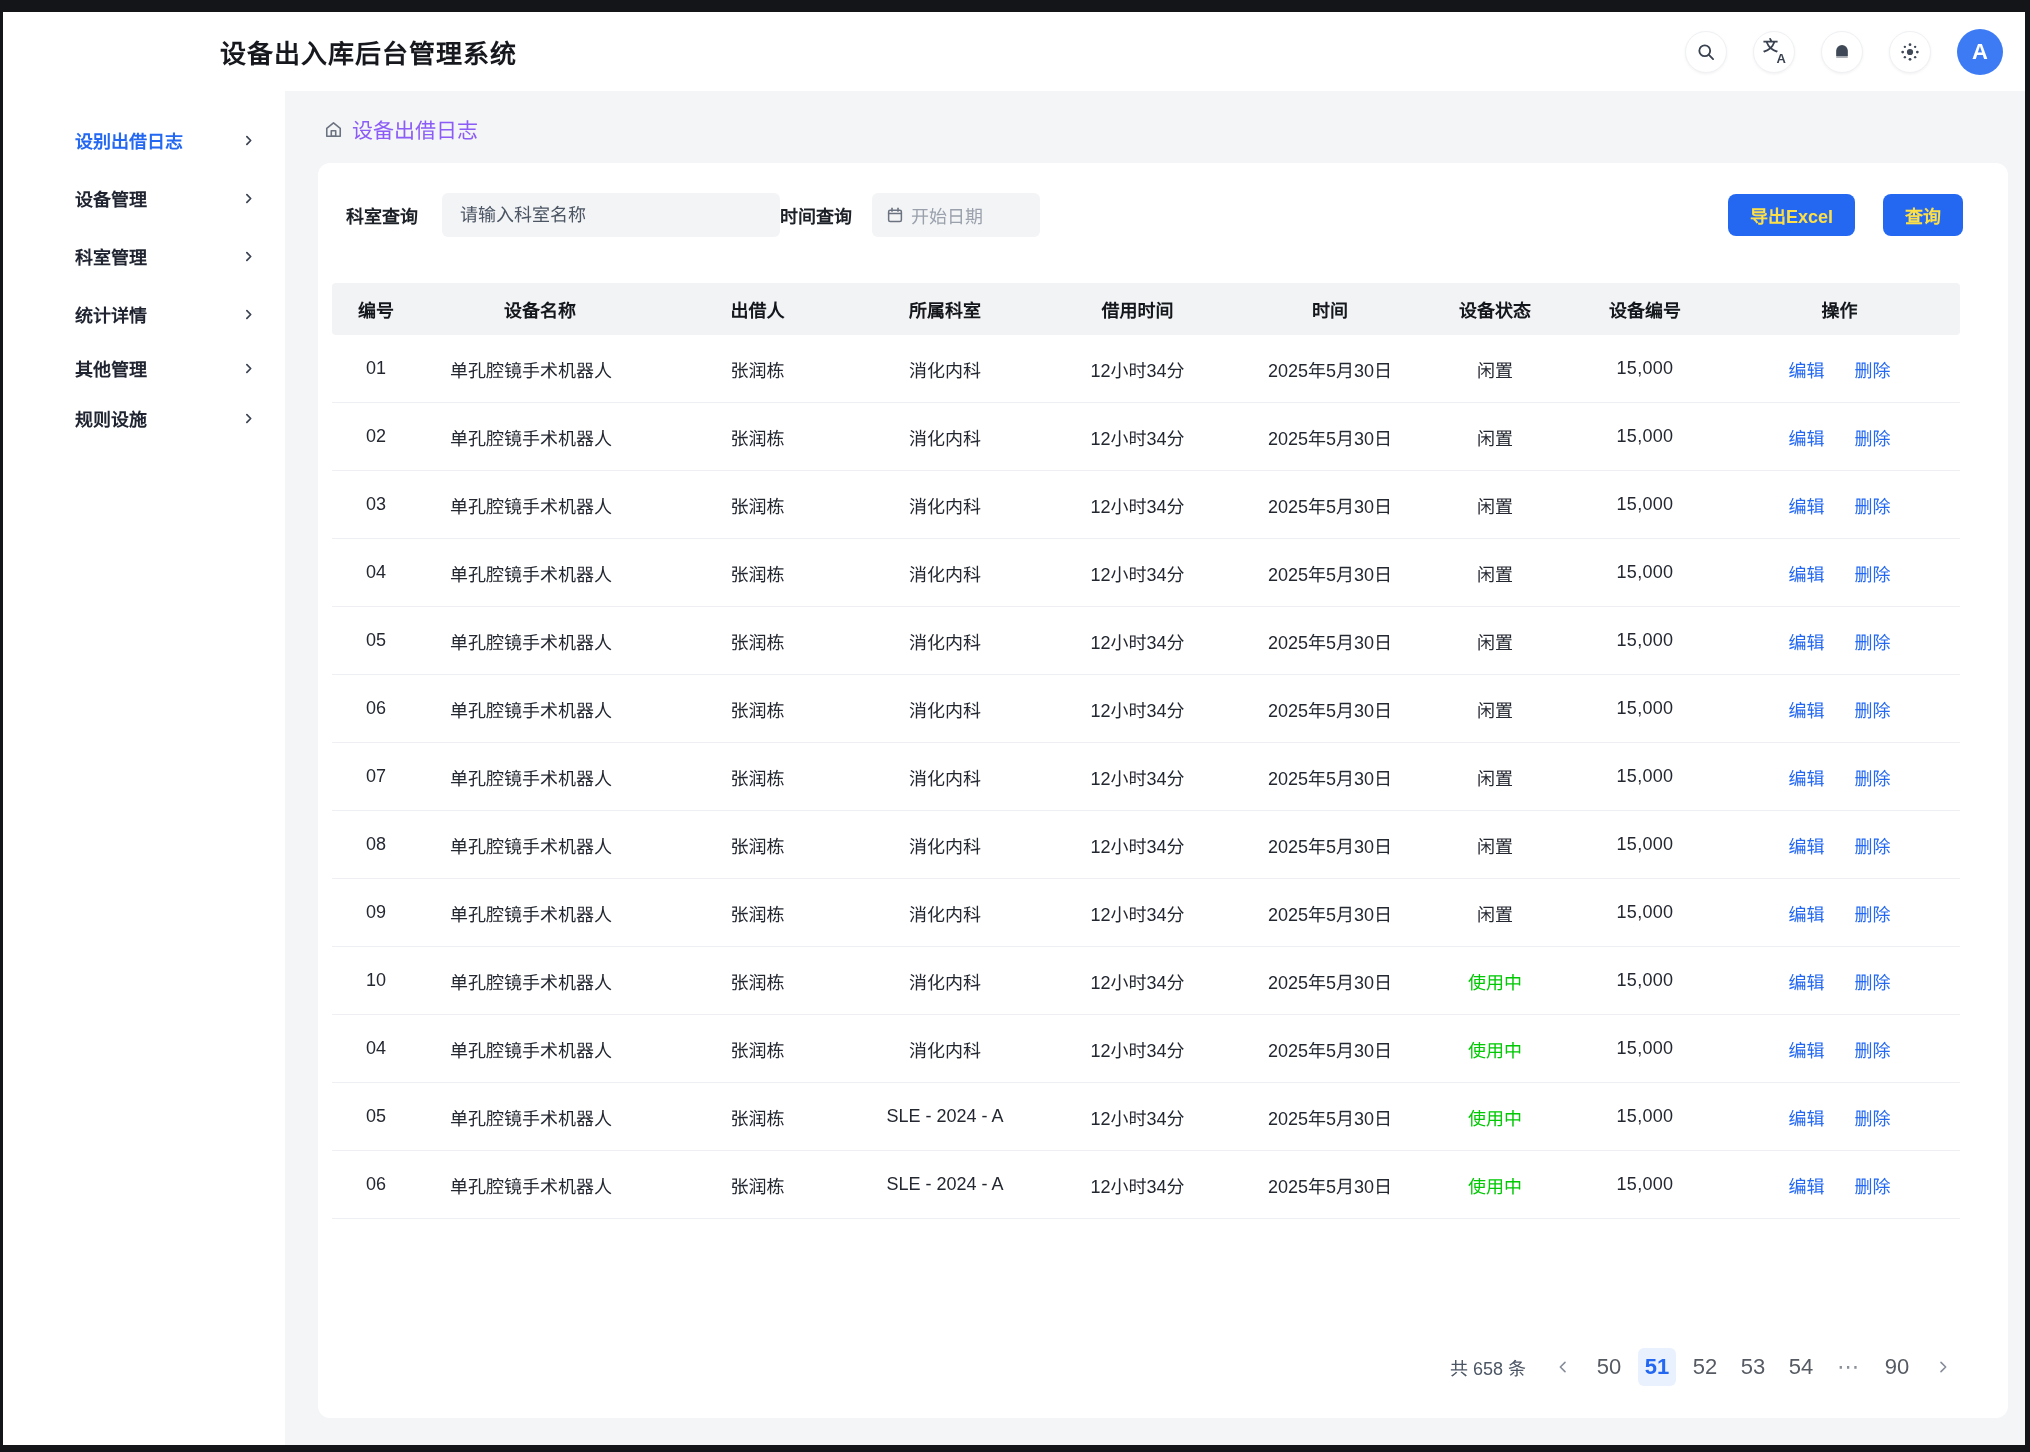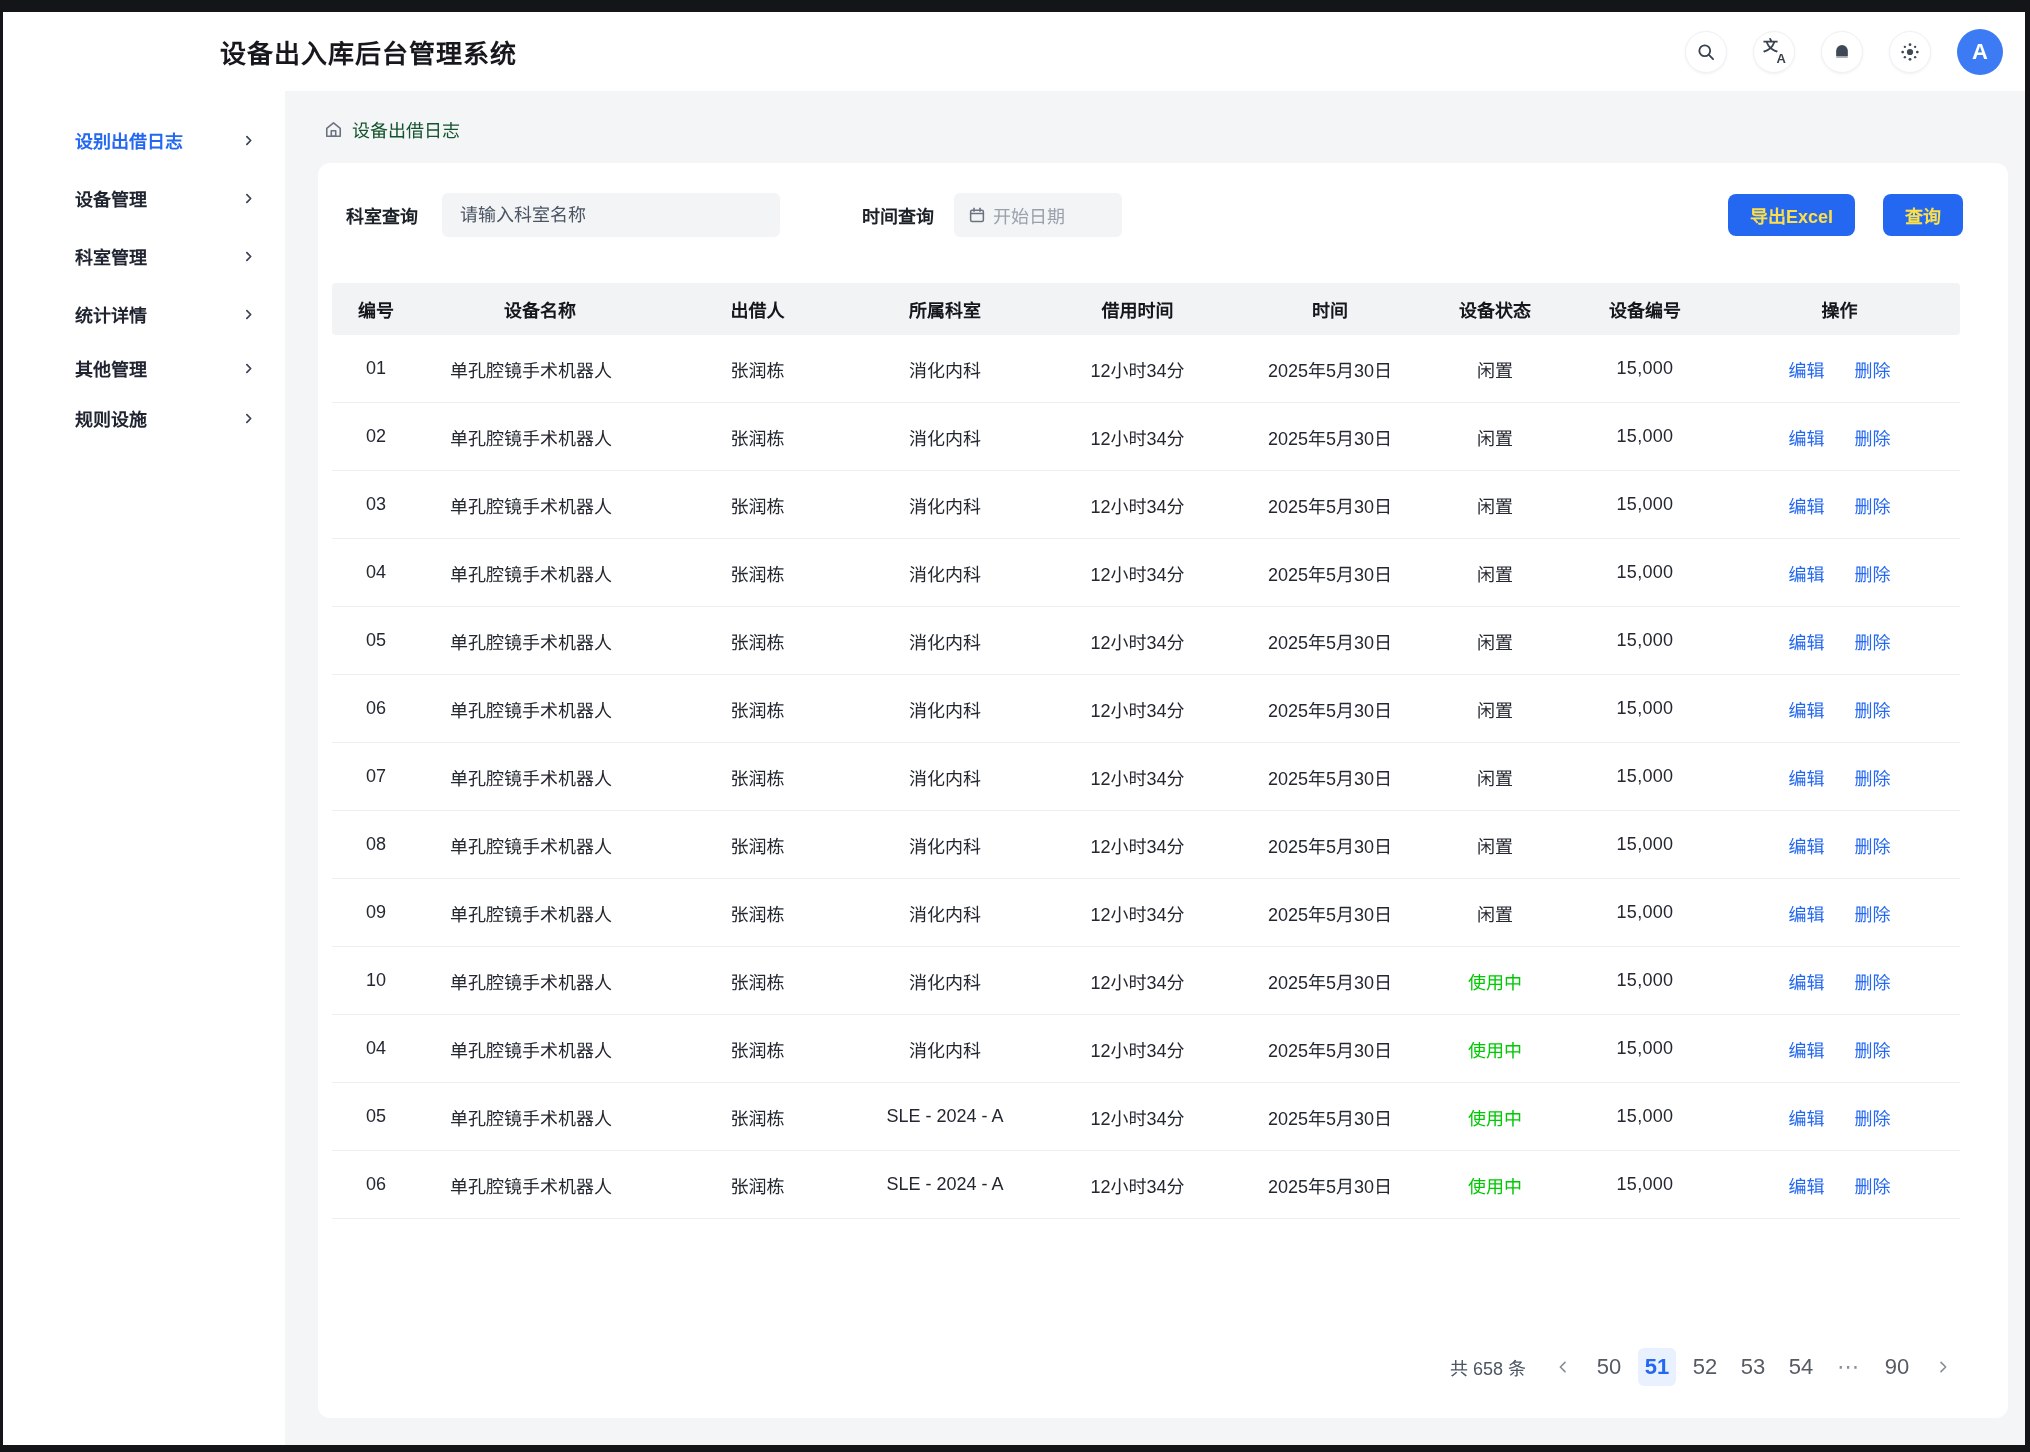--- a/index.html
+++ b/index.html
@@ -25,31 +25,31 @@
   .side-item { height:58px; display:flex; align-items:center; padding:0 30px 0 72px; cursor:pointer; }
   .side-item:nth-child(n+5){ height:50px; }
   .side-item .lbl { font-size:18px; font-weight:600; color:#1f2430; }
   .side-item.active .lbl { color:#2468f2; }
   .side-item .chev { margin-left:auto; display:flex; }
   .side-item .chev svg { stroke:#3b4351; }
   .side-item.active .chev svg { stroke:#3b4351; }
 
   .content { flex:1; padding:26px 17px 0 33px; min-width:0; }
   .breadcrumb { display:flex; align-items:center; gap:9px; margin-left:6px; height:24px; }
-  .breadcrumb span { font-size:18px; color:#14532d; }
+  .breadcrumb span { font-size:21px; color:#8b5cf6; }
 
   .card { margin-top:22px; height:1255px; background:#fff; border-radius:12px; position:relative; }
 
   
   .filters { display:flex; align-items:center; padding:30px 45px 0 28px; height:74px; }
   .flabel { font-size:18px; font-weight:700; color:#1c2027; white-space:nowrap; }
   .dept-input { width:338px; height:44px; margin-left:24px; background:#f3f4f6; border:none; border-radius:6px;
                 padding:0 18px; font-size:18px; color:#374151; outline:none; }
   .dept-input::placeholder { color:#4b5563; opacity:1; }
-  .tlabel { margin-left:82px; }
+  .tlabel { }
   .datebox { margin-left:20px; width:168px; height:44px; background:#f3f4f6; border-radius:6px;
              display:flex; align-items:center; padding:0 14px; gap:7px; cursor:pointer; }
   .datebox span { font-size:18px; color:#9aa1ac; }
   .spacer { flex:1; }
   .btn { height:42px; padding:0 22px; border:none; border-radius:8px; background:#2468f2; color:#fde047;
          font-size:18px; font-weight:600; cursor:pointer; }
   .btn + .btn { margin-left:28px; }
 
   
   .table { margin:46px 48px 0 14px; }

